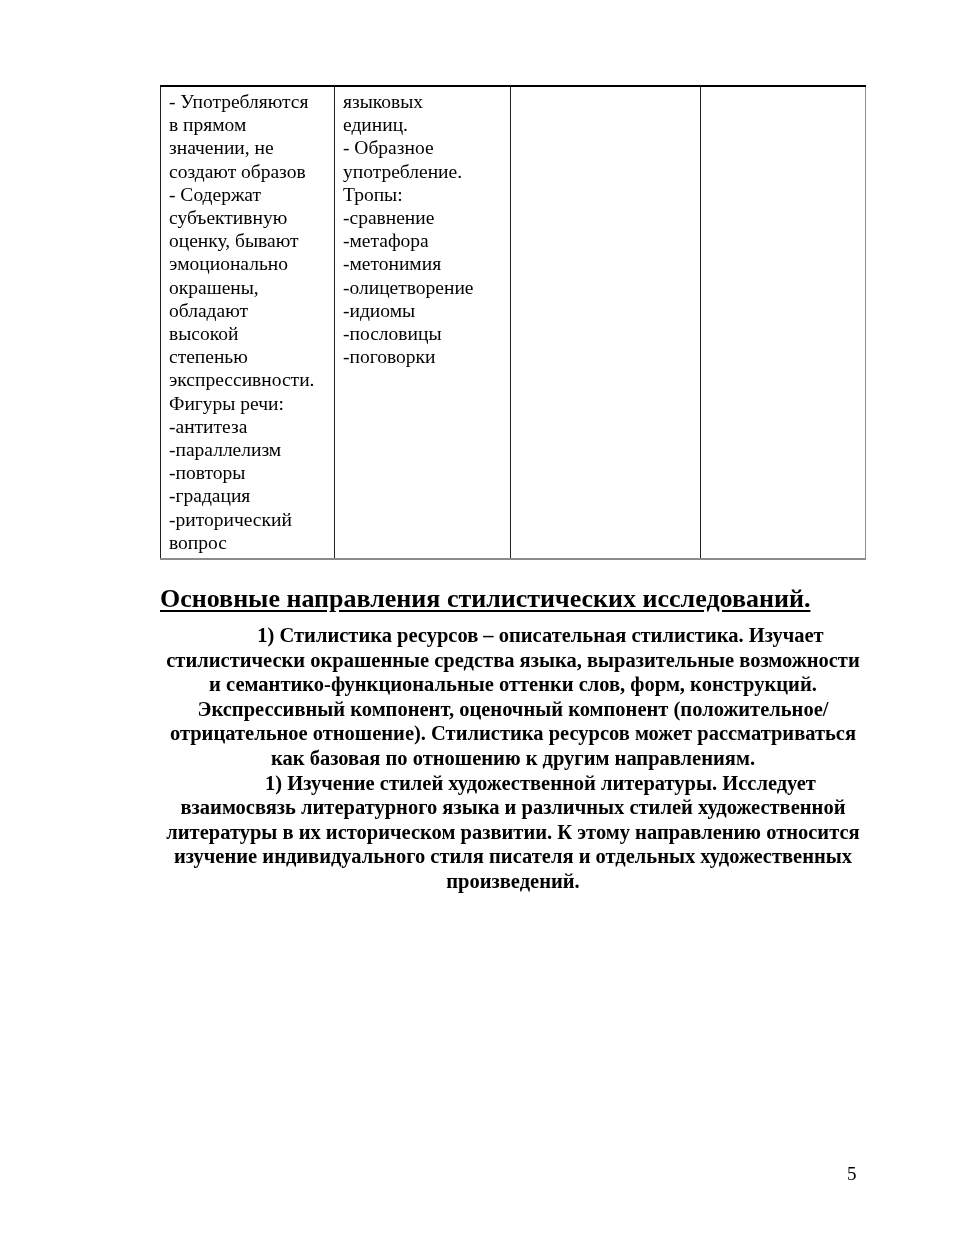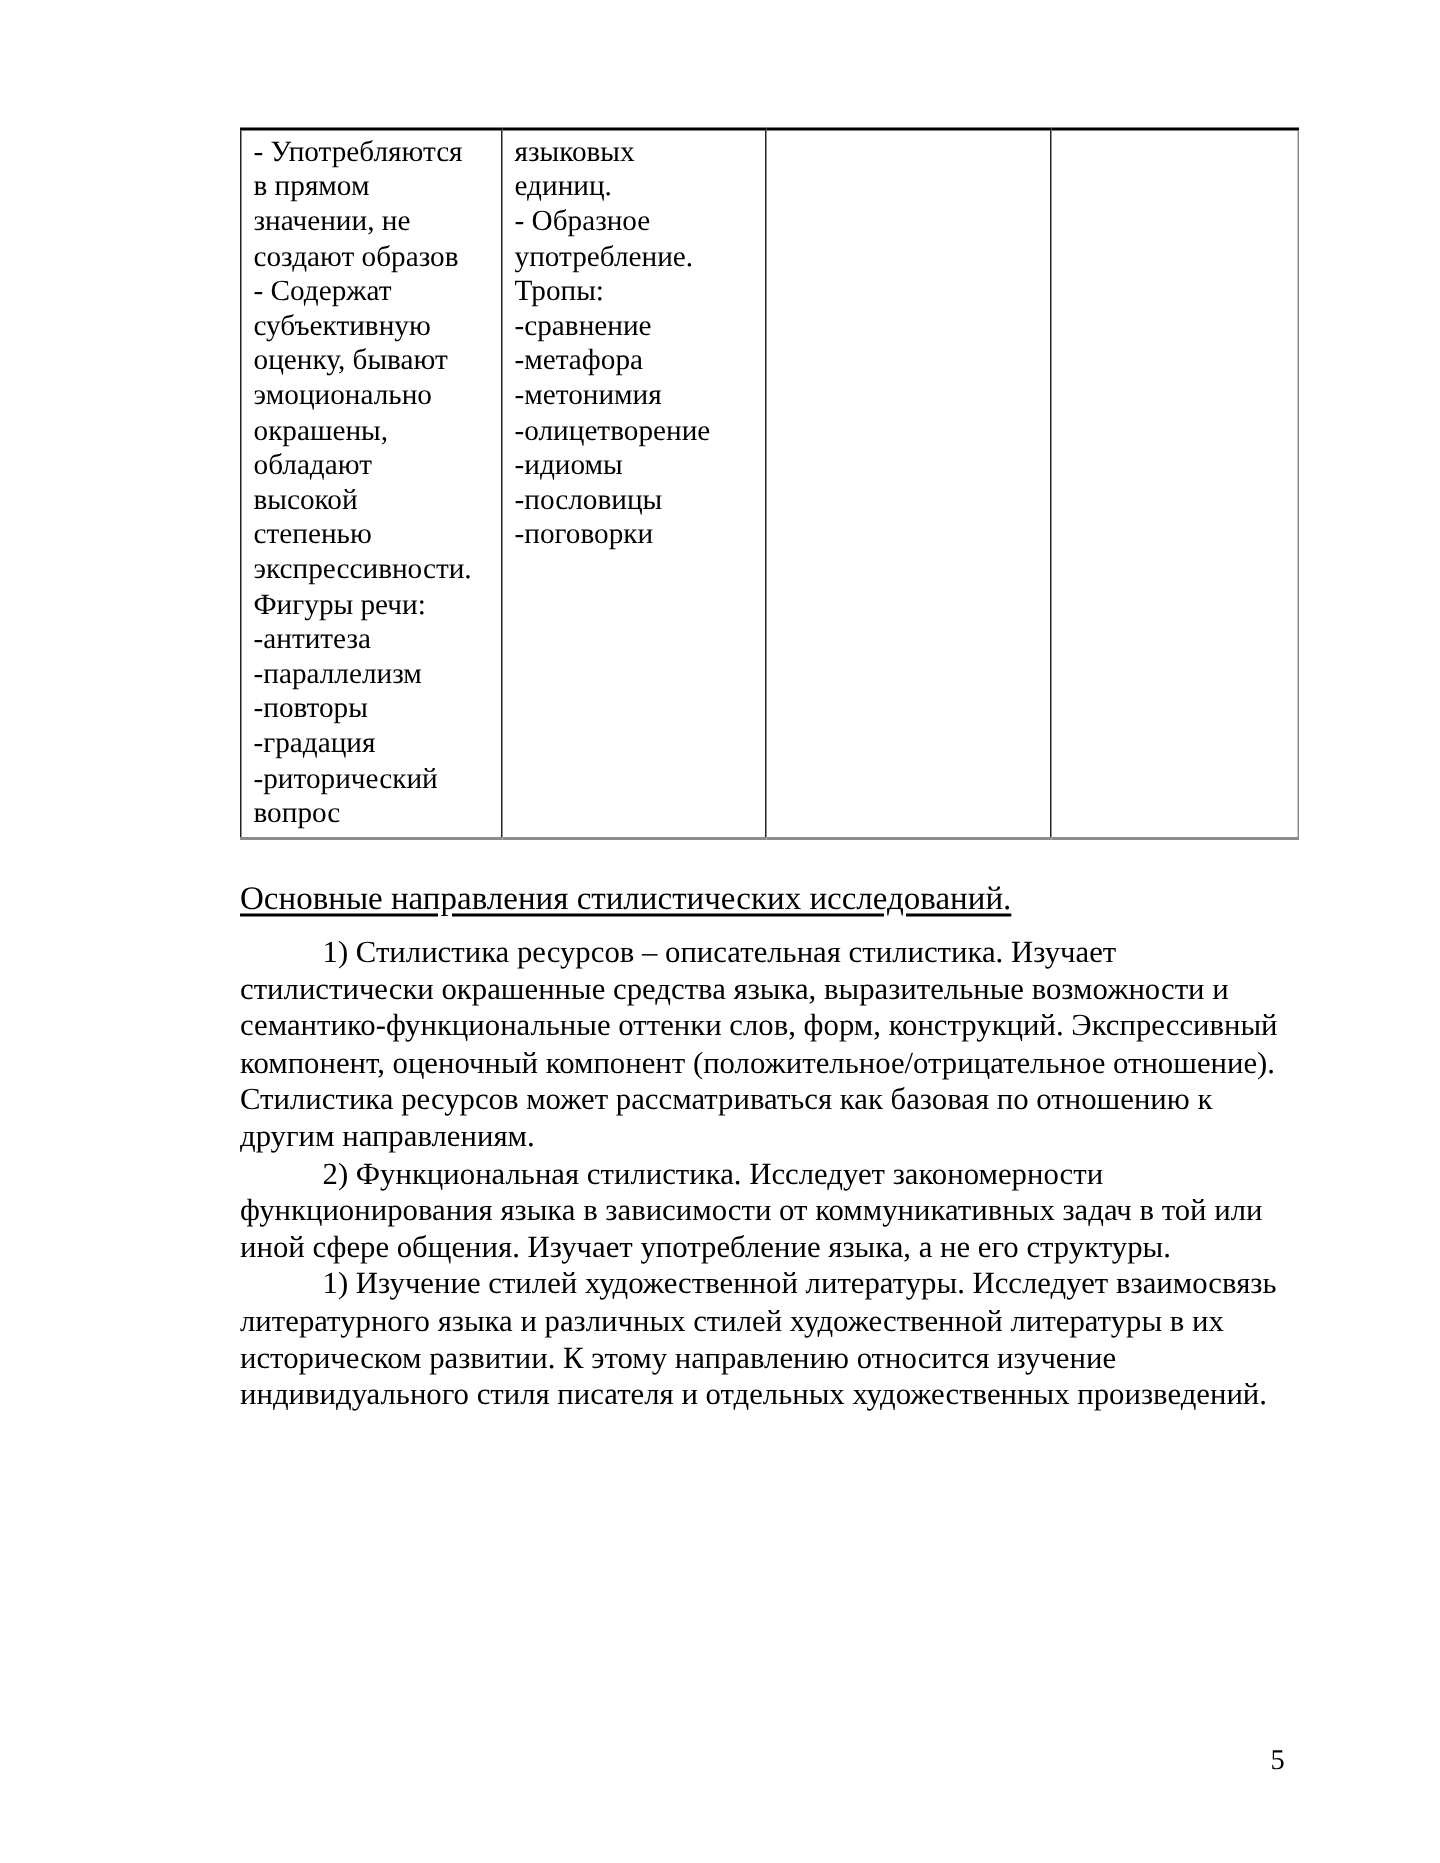--- a/index.html
+++ b/index.html
@@ -38,37 +38,39 @@
     border-bottom: 2px solid #8c8c8c;
   }
   .doc-table td:last-child {
     border-right-color: #8c8c8c;
   }
   .heading {
     position: absolute;
     left: 160px;
     top: 586px;
     width: 706px;
-    font-size: 22px;
+    font-size: 26px;
     line-height: 25px;
     text-decoration: underline;
     text-underline-offset: 3px;
+    font-weight: bold;
   }
   .body-text {
     position: absolute;
     left: 160px;
     top: 623px;
     width: 706px;
   }
   .para {
     margin: 0;
     font-size: 20.5px;
     line-height: 24.6px;
     text-indent: 55px;
-    text-align: left;
+    text-align: center;
+    font-weight: bold;
   }
   .page-number {
     position: absolute;
     left: 847px;
     top: 1163px;
     font-size: 19px;
     line-height: 22px;
   }
 </style>
 </head>
@@ -120,19 +122,18 @@
         <td></td>
         <td></td>
       </tr>
     </tbody>
   </table>
 
   <div class="heading">Основные направления стилистических исследований.</div>
 
   <div class="body-text">
     <p class="para">1) Стилистика ресурсов – описательная стилистика. Изучает стилистически окрашенные средства языка, выразительные возможности и семантико-функциональные оттенки слов, форм, конструкций. Экспрессивный компонент, оценочный компонент (положительное/отрицательное отношение). Стилистика ресурсов может рассматриваться как базовая по отношению к другим направлениям.</p>
-    <p class="para">2) Функциональная стилистика. Исследует закономерности функционирования языка в зависимости от коммуникативных задач в той или иной сфере общения. Изучает употребление языка, а не его структуры.</p>
     <p class="para">1) Изучение стилей художественной литературы. Исследует взаимосвязь литературного языка и различных стилей художественной литературы в их историческом развитии. К этому направлению относится изучение индивидуального стиля писателя и отдельных художественных произведений.</p>
   </div>
 
   <div class="page-number">5</div>
 
 </div>
 
 </body></html>

